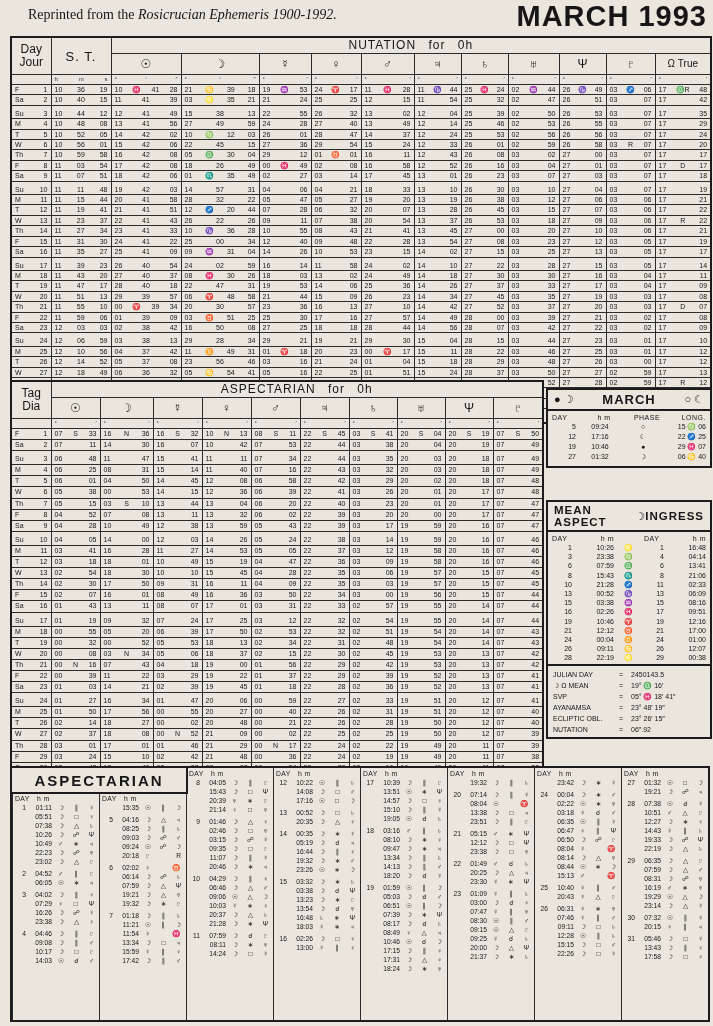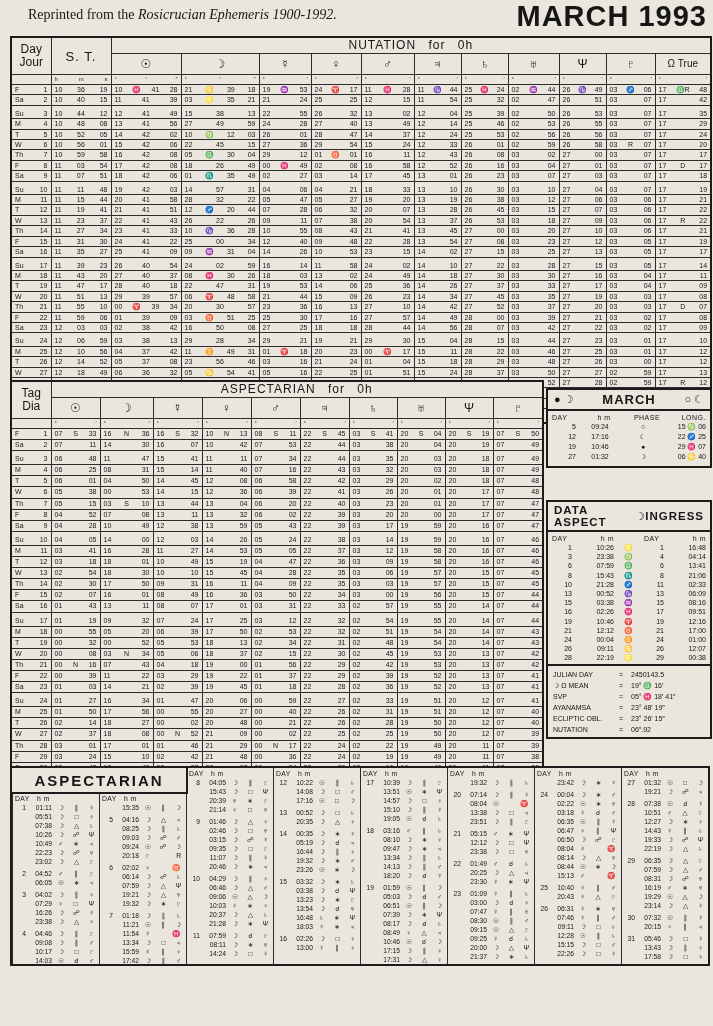--- a/index.html
+++ b/index.html
@@ -27,21 +27,21 @@
   
   .box{border:2px solid #1c1c1c;background:#eae6dd;box-sizing:border-box}
   .box .bar{border-bottom:2px solid #1c1c1c;display:flex;justify-content:space-between;align-items:center;padding:2px 6px}
   .bar .t{font-size:13px;letter-spacing:1px;font-weight:bold}
   .bar .g{font-size:11px}
   .minihead{display:flex;font-size:7px;letter-spacing:.5px;padding:3px 4px 1px 4px}
   .prow{display:flex;font-size:7px;line-height:10px;padding:0 4px}
   .irow{display:flex;font-size:7px;line-height:9.2px;padding:0 4px}
   .drow{display:flex;font-size:7px;line-height:11px;padding:0 5px}
   
-  #aspectarian{left:10px;top:766px;width:700px;height:200px;border:2px solid #1c1c1c;box-sizing:border-box;display:flex;position:absolute;background:#eae6dd}
+  #aspectarian{left:10px;top:766px;width:700px;height:256px;border:2px solid #1c1c1c;box-sizing:border-box;display:flex;position:absolute;background:#eae6dd}
   #asp-title{position:absolute;left:0;top:0;width:174px;height:24px;border-right:2px solid #1c1c1c;border-bottom:2px solid #1c1c1c;display:flex;align-items:center;justify-content:center;font-size:15px;font-weight:bold;letter-spacing:2px;background:#eae6dd}
   .acol{width:87.5px;box-sizing:border-box;border-left:1px solid #2c2c2c;padding:2px 2px 0 2px;overflow:hidden}
   .acol:first-child{border-left:none}
   .acol.under{padding-top:27px}
   .ahead{display:flex;font-size:6.8px;letter-spacing:.4px;margin-bottom:1px}
   .ahead span:first-child{width:22px}
   .agroup{margin-top:3px}
   .arow{display:flex;font-size:6.7px;line-height:9px}
   .arow .ad{width:11px;text-align:right}
   .arow .at{width:26px;text-align:right;margin-right:1px}
@@ -5053,21 +5053,21 @@
         <span style="width:48px;text-align:center">01:32</span>
         <span style="width:38px;text-align:center">☽</span>
         <span style="flex:1;text-align:right">06 ♋ 40</span>
       </div>
       <div style="height:4px"></div>
     </div>
 </div>
 
 <div class="box abs" id="ingress-box" style="left:546px;top:500px;width:166px">
   <div class="bar">
-    <span class="t" style="font-size:11.5px">DATA ASPECT</span>
+    <span class="t" style="font-size:11.5px">MEAN ASPECT</span>
     <span class="g">☽</span>
     <span class="t" style="font-size:11.5px">INGRESS</span>
   </div>
   <div id="ingress-body">
       <div class="minihead">
         <span style="width:26px">DAY</span>
         <span style="width:36px;text-align:right">h m</span>
         <span style="width:30px"></span>
         <span style="width:26px">DAY</span>
         <span style="flex:1;text-align:right">h m</span>

